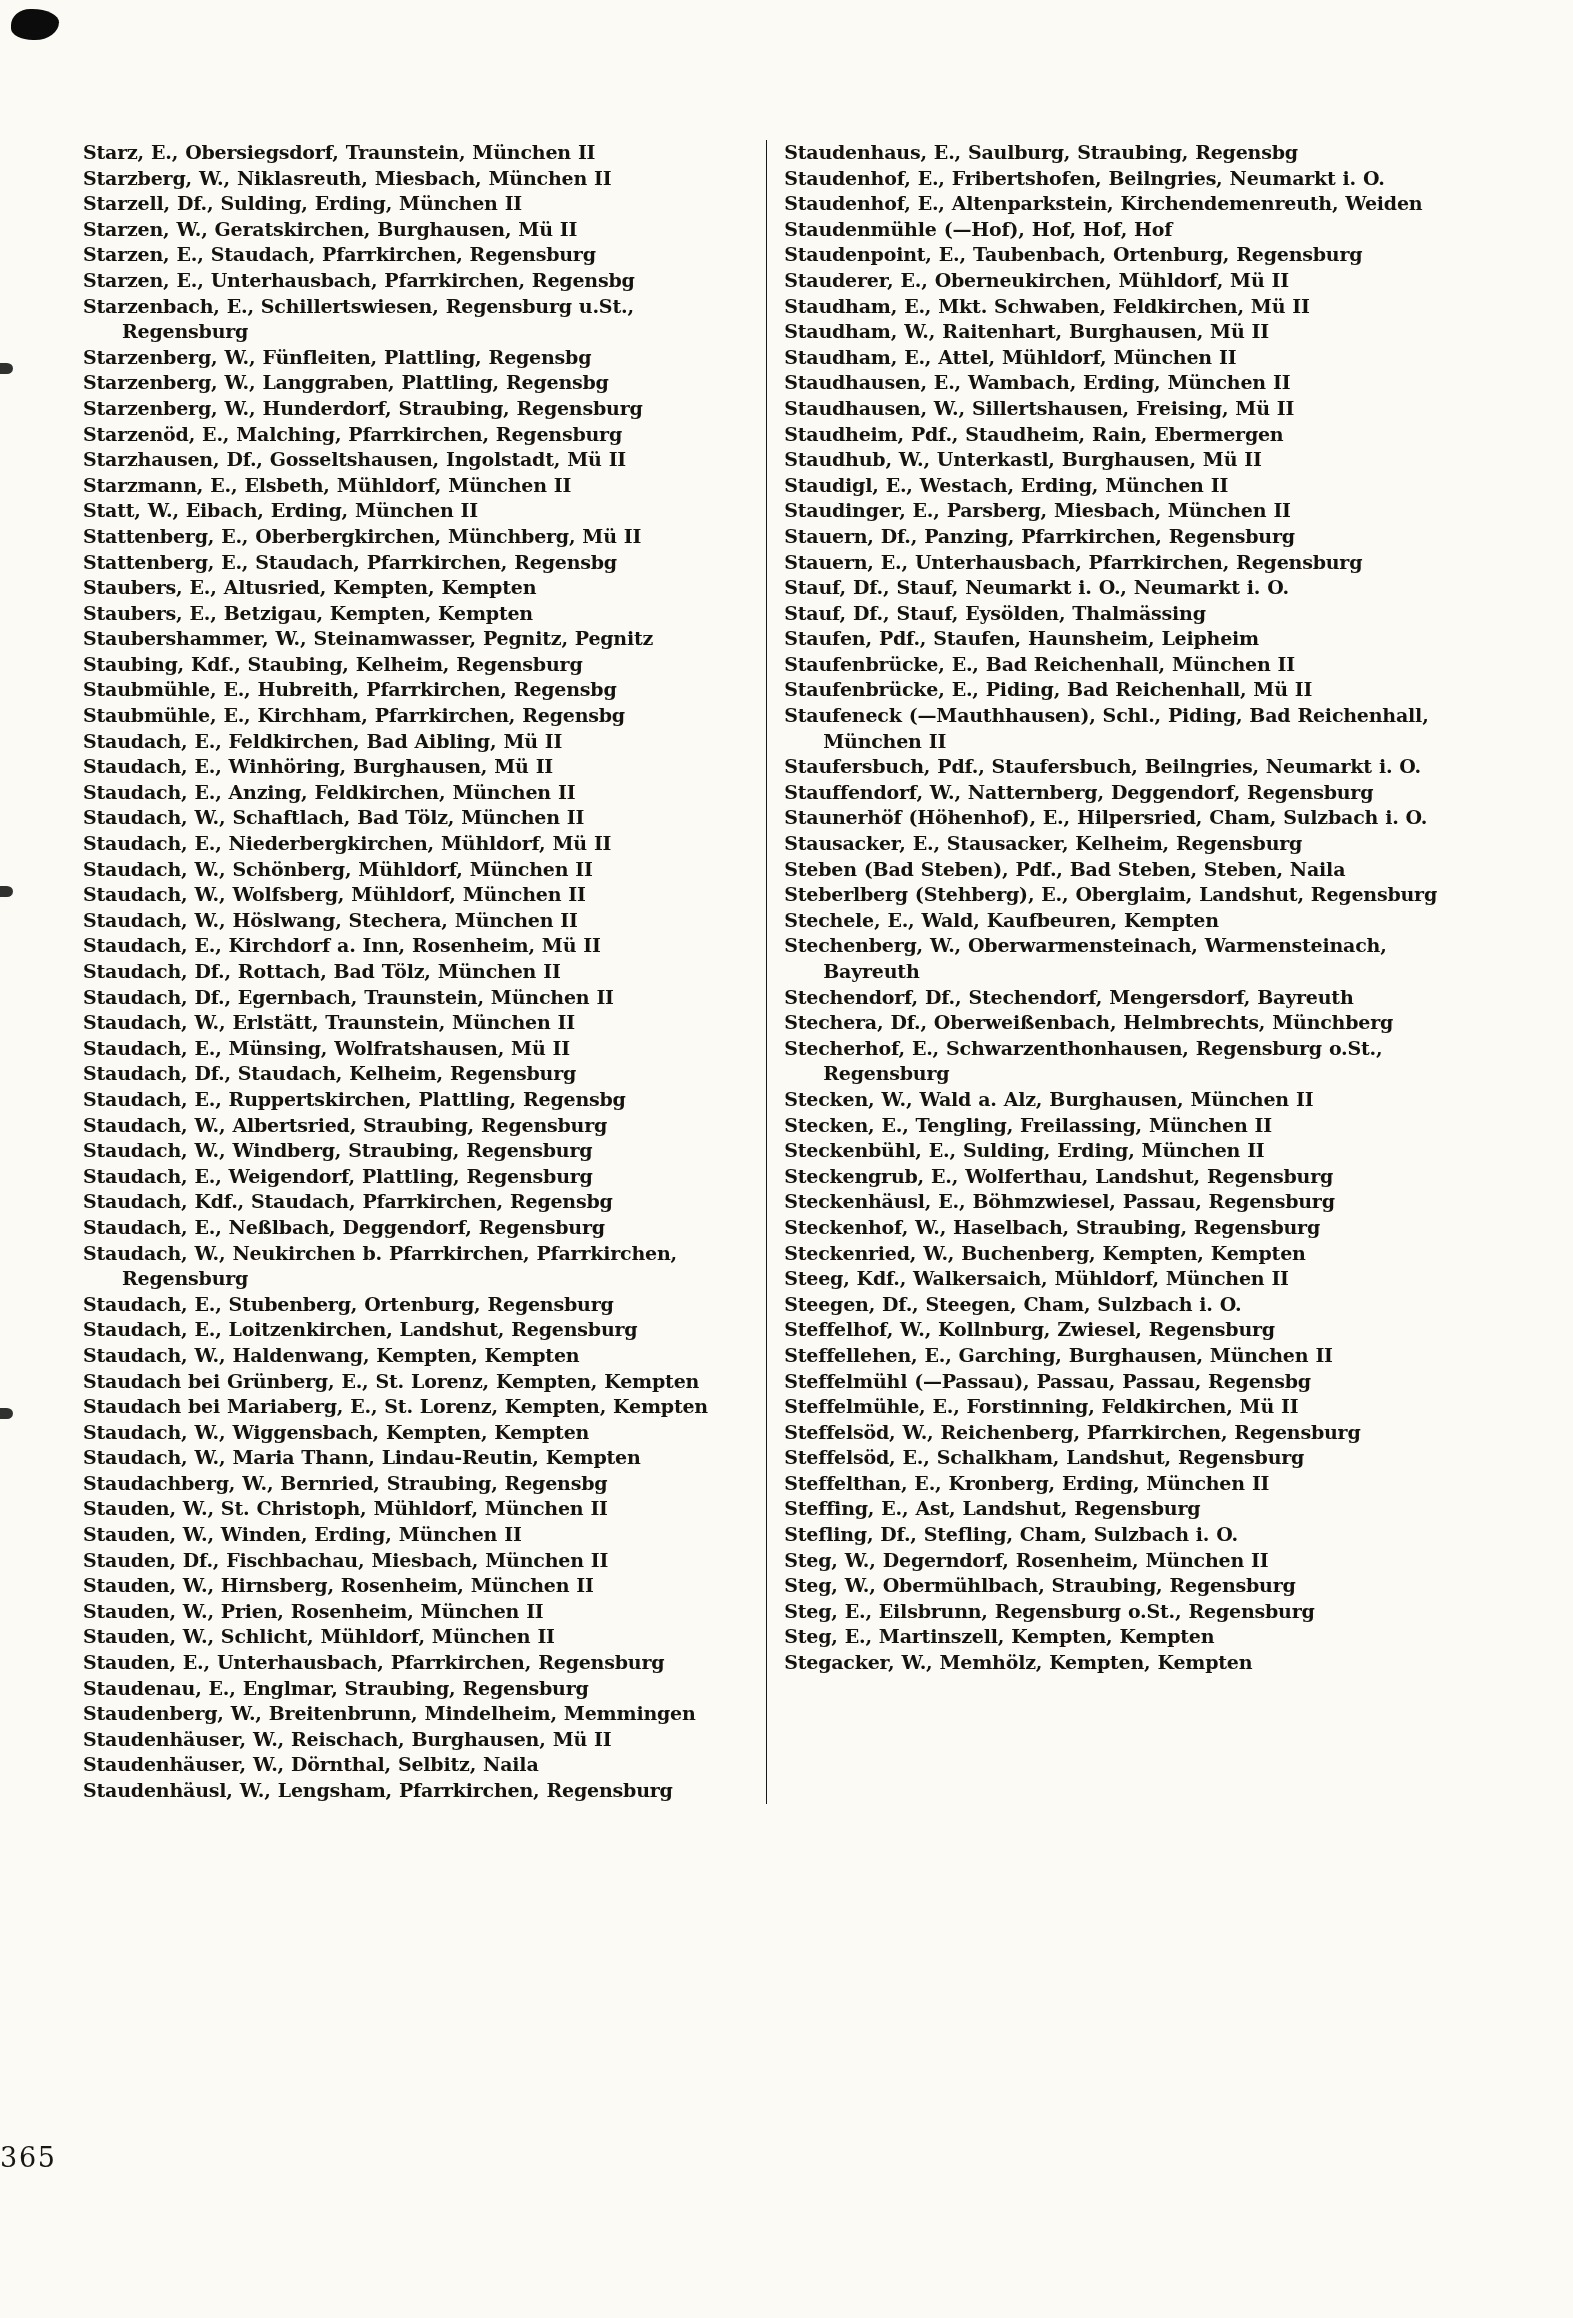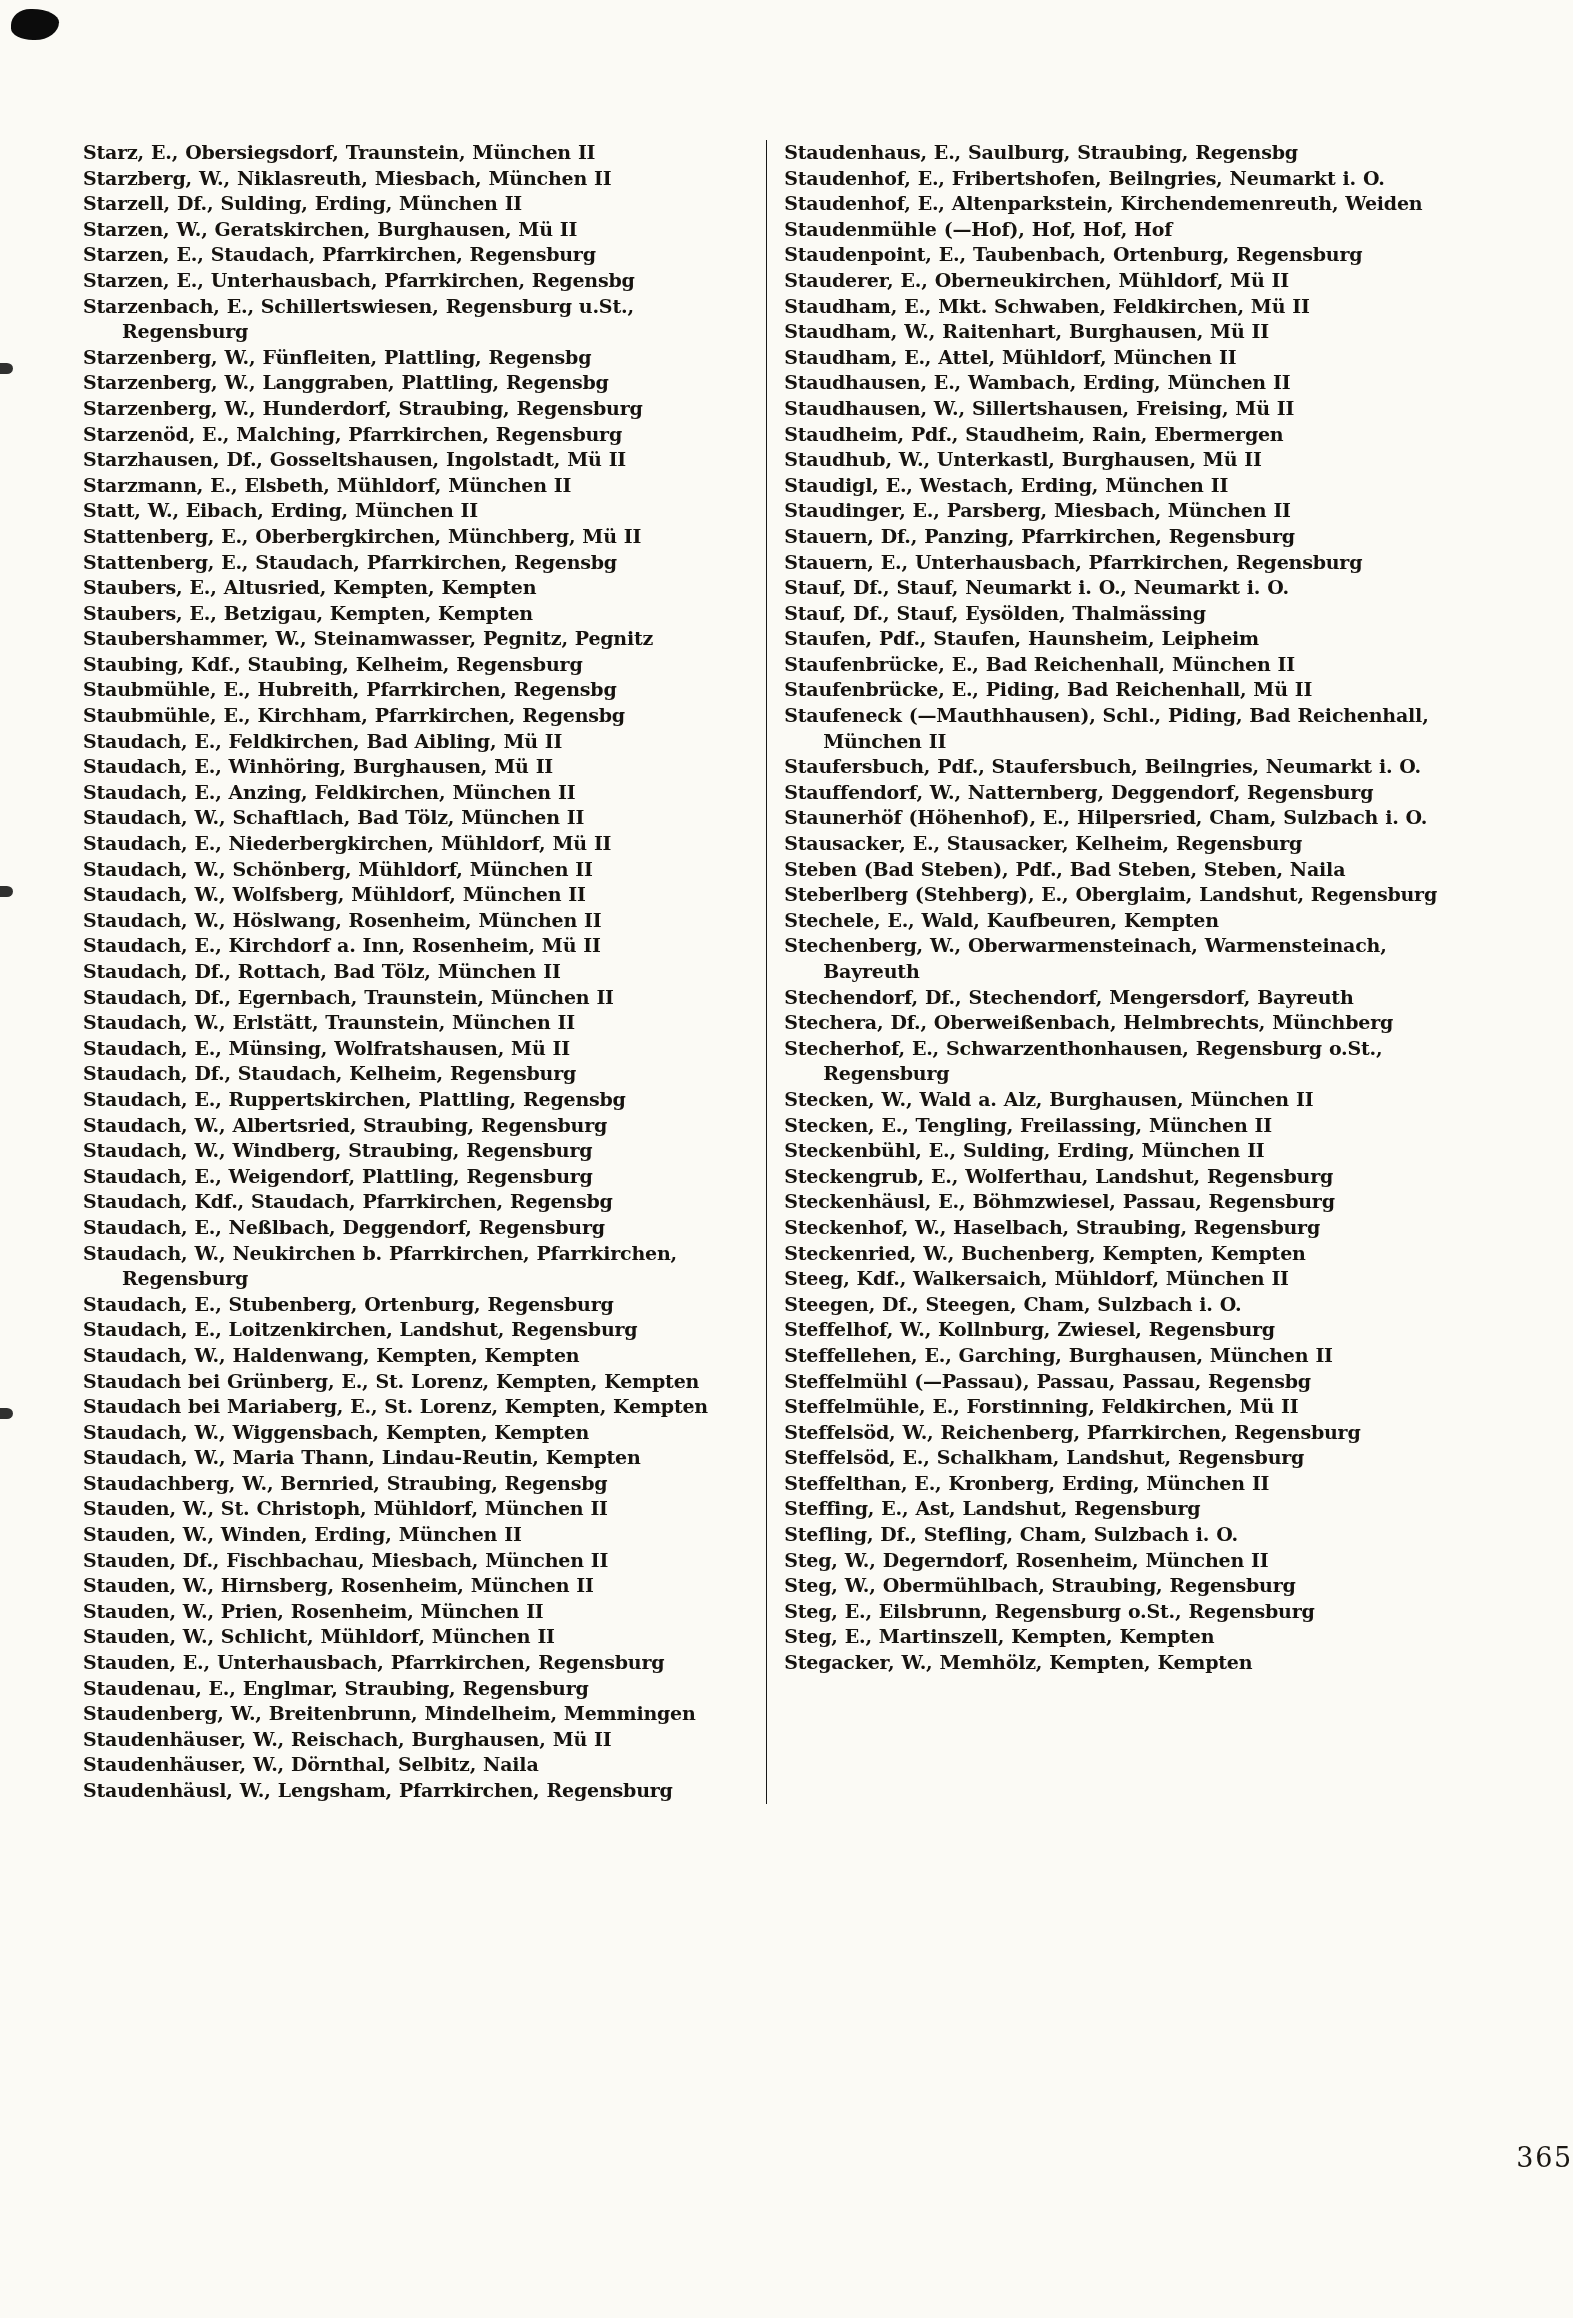--- a/index.html
+++ b/index.html
@@ -50,21 +50,21 @@
   }
   .divider{
     width:1.7px;
     background:#181818;
     margin-left:12.5px;
     margin-right:17px;
   }
   .page-number{
     position:absolute;
     top:2142px;left:0;width:100%;
-    text-align:right;
+    text-align:left;
     font-size:27px;
     font-weight:400;
     letter-spacing:1.7px;
     color:#1a1712;
   }
 </style>
 </head>
 <body>
 
 <div class="page">
@@ -98,21 +98,21 @@
         <p>Staubing, Kdf., Staubing, Kelheim, Regensburg</p>
         <p>Staubmühle, E., Hubreith, Pfarrkirchen, Regensbg</p>
         <p>Staubmühle, E., Kirchham, Pfarrkirchen, Regensbg</p>
         <p>Staudach, E., Feldkirchen, Bad Aibling, Mü II</p>
         <p>Staudach, E., Winhöring, Burghausen, Mü II</p>
         <p>Staudach, E., Anzing, Feldkirchen, München II</p>
         <p>Staudach, W., Schaftlach, Bad Tölz, München II</p>
         <p>Staudach, E., Niederbergkirchen, Mühldorf, Mü II</p>
         <p>Staudach, W., Schönberg, Mühldorf, München II</p>
         <p>Staudach, W., Wolfsberg, Mühldorf, München II</p>
-        <p>Staudach, W., Höslwang, Rosenheim, München II</p>
+        <p>Staudach, W., Höslwang, Stechera, München II</p>
         <p>Staudach, E., Kirchdorf a. Inn, Rosenheim, Mü II</p>
         <p>Staudach, Df., Rottach, Bad Tölz, München II</p>
         <p>Staudach, Df., Egernbach, Traunstein, München II</p>
         <p>Staudach, W., Erlstätt, Traunstein, München II</p>
         <p>Staudach, E., Münsing, Wolfratshausen, Mü II</p>
         <p>Staudach, Df., Staudach, Kelheim, Regensburg</p>
         <p>Staudach, E., Ruppertskirchen, Plattling, Regensbg</p>
         <p>Staudach, W., Albertsried, Straubing, Regensburg</p>
         <p>Staudach, W., Windberg, Straubing, Regensburg</p>
         <p>Staudach, E., Weigendorf, Plattling, Regensburg</p>

